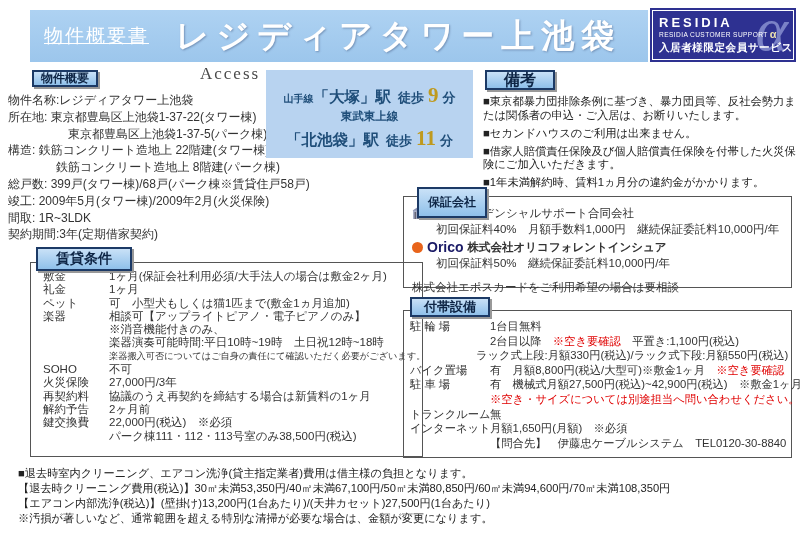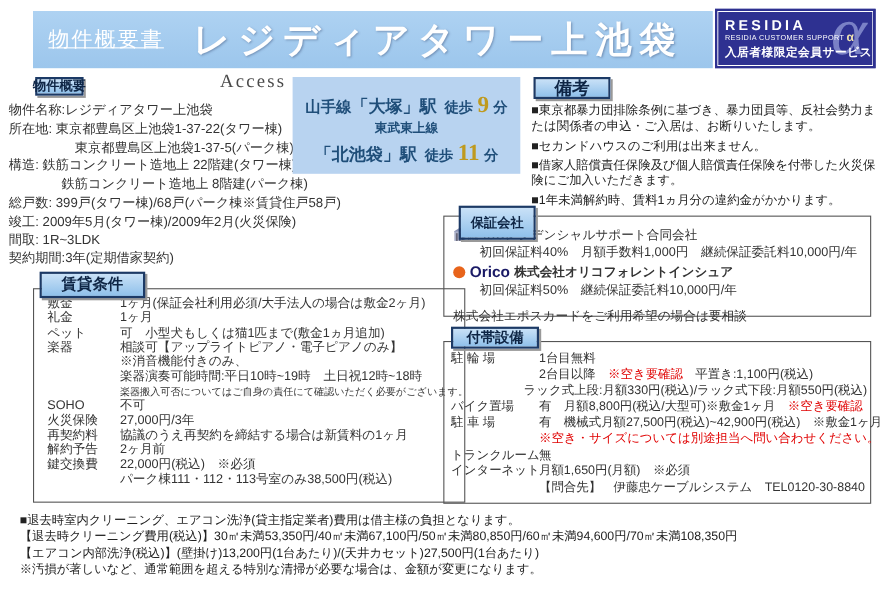--- a/index.html
+++ b/index.html
@@ -35,21 +35,21 @@
   
   .access-title{position:absolute;left:200px;top:64px;font-family:"Liberation Serif",serif;
                 font-size:17px;color:#4a4a4a;letter-spacing:2px;}
   #overview-lines{position:absolute;left:8px;top:92px;font-size:12px;line-height:16.8px;
                   white-space:pre;color:#333;}
 
   
   .access-box{position:absolute;left:266px;top:70px;width:207px;height:88px;
               background:#b8d3f0;box-sizing:border-box;text-align:center;padding-top:13px;}
   .ac-main{color:#1f4e79;font-weight:bold;white-space:nowrap;}
-  .ac-rail{font-size:14px;}
+  .ac-rail{font-size:10px;}
   .ac-station{font-size:15.5px;}
   .ac-walk{font-size:13px;margin-left:7px;}
   .ac-num{font-family:"Liberation Serif",serif;color:#bf9a1f;font-size:21px;margin:0 4px;}
   .ac-unit{font-size:13px;}
   .ac-mid{color:#1f4e79;font-weight:bold;font-size:11.5px;margin:1px 0 2px;}
 
   
   #remarks-list{position:absolute;left:483px;top:95px;width:314px;font-size:11.3px;
                 line-height:13.5px;color:#222;}
   .remark-item{margin-bottom:4.5px;}
@@ -102,21 +102,21 @@
     <div class="sb-inner">
       <div class="sb-brand">RESIDIA</div>
       <div class="sb-support">
         <span>RESIDIA CUSTOMER SUPPORT</span>
         <span class="sb-alpha">α</span>
       </div>
       <div class="sb-member">入居者様限定会員サービス</div>
     </div>
   </div>
 
-  <div class="sec-badge" style="left:32px;top:70px;width:44px;height:17px;font-size:12px;">物件概要</div>
+  <div class="sec-badge" style="left:32px;top:70px;width:66px;height:17px;font-size:12px;">物件概要</div>
   <div class="sec-badge" style="left:36px;top:247px;width:96px;height:24px;font-size:14px;">賃貸条件</div>
   <div class="sec-badge" style="left:485px;top:70px;width:70px;height:20px;font-size:16px;">備考</div>
   <div class="sec-badge" style="left:417px;top:187px;width:70px;height:31px;font-size:12px;">保証会社</div>
   <div class="sec-badge" style="left:410px;top:297px;width:80px;height:20px;font-size:13px;">付帯設備</div>
 
   <div class="access-title">Access</div>
   <div id="overview-lines"><div>物件名称:レジディアタワー上池袋</div><div>所在地: 東京都豊島区上池袋1-37-22(タワー棟)</div><div>　　　　　東京都豊島区上池袋1-37-5(パーク棟)</div><div>構造: 鉄筋コンクリート造地上 22階建(タワー棟)</div><div>　　　　鉄筋コンクリート造地上 8階建(パーク棟)</div><div>総戸数: 399戸(タワー棟)/68戸(パーク棟※賃貸住戸58戸)</div><div>竣工: 2009年5月(タワー棟)/2009年2月(火災保険)</div><div>間取: 1R~3LDK</div><div>契約期間:3年(定期借家契約)</div></div>
 
   <div class="access-box">
     <div class="ac-main">

